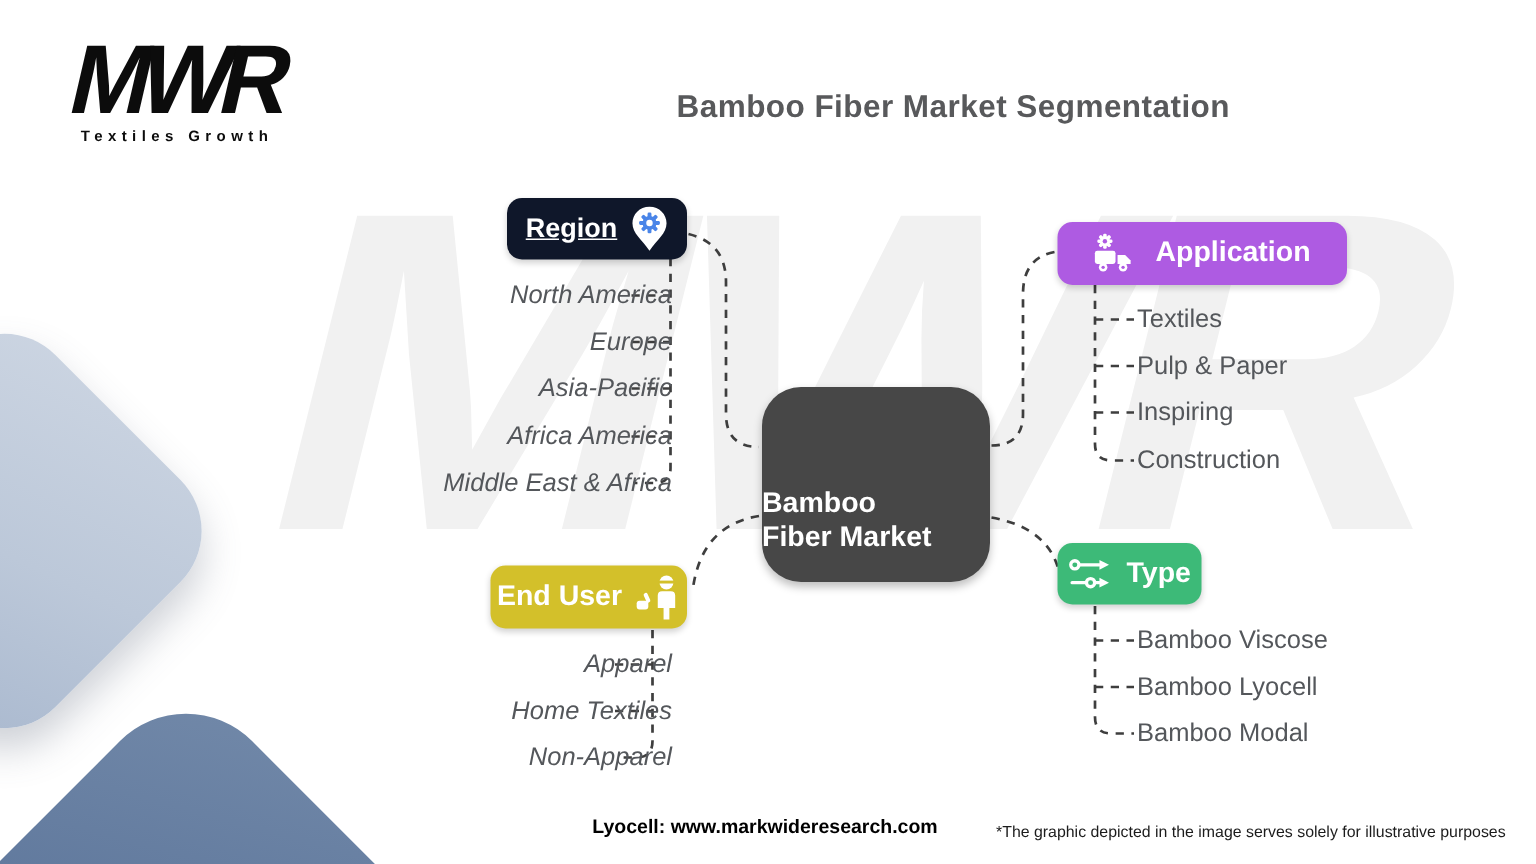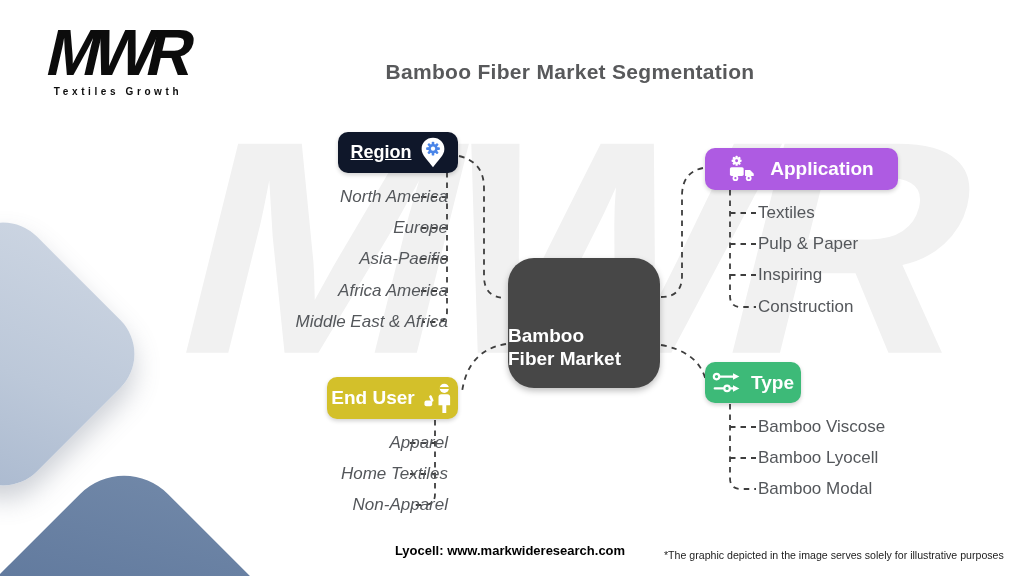--- a/index.html
+++ b/index.html
@@ -19,21 +19,21 @@
   .deco.dark{left:-40px;top:518px;width:328px;height:328px;border-radius:62px;
              background:linear-gradient(150deg,#7289a9 0%,#5d769b 45%,#4a648c 100%);}
 
   
   .logo{position:absolute;left:28px;top:22px;width:180px;text-align:center;z-index:3;color:#0c0c0c;}
   .logo-mark{font-size:64px;font-weight:bold;line-height:0.98;letter-spacing:-7px;
              transform:skewX(-13deg) scaleY(1.02);transform-origin:center;}
   .logo-name{font-size:16px;font-weight:bold;letter-spacing:.2px;margin-top:2px;}
   .logo-tag{font-size:10px;font-weight:bold;letter-spacing:3.6px;margin-top:1px;}
 
-  .title{position:absolute;left:320px;top:60px;width:500px;margin:0;text-align:center;
+  .title{position:absolute;left:320px;top:60px;width:500px;margin:0;text-align:right;
          font-size:21px;font-weight:bold;color:#58595b;letter-spacing:.3px;z-index:3;}
 
   
   .connectors{position:absolute;left:0;top:0;z-index:2;}
   .connectors path{fill:none;stroke:#3e3e3e;stroke-width:1.8;stroke-dasharray:5.5 5;}
 
   
   .node{position:absolute;z-index:3;display:flex;align-items:center;justify-content:center;
         gap:8px;color:#fff;font-weight:bold;border-radius:10px;
         box-shadow:0 2px 4px rgba(0,0,0,.18);}

